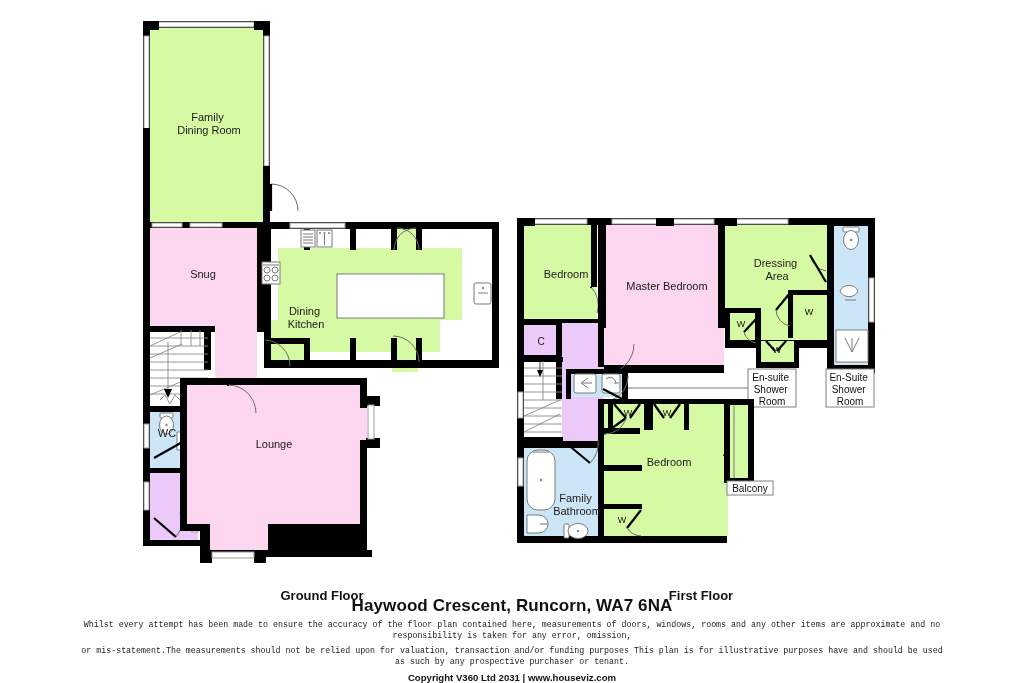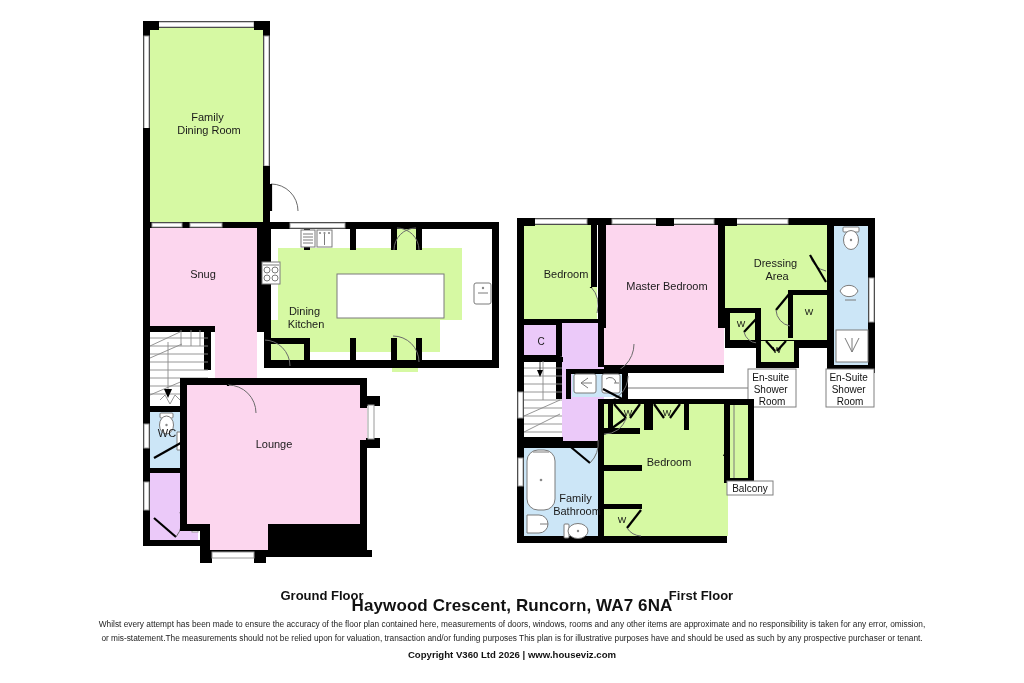--- a/index.html
+++ b/index.html
@@ -27,21 +27,21 @@
   .doorleaf{fill:none;stroke:#000000;stroke-width:2.2;}
   .fixline{fill:#ffffff;stroke:#7b7b7b;stroke-width:1;}
   .fixline2{fill:none;stroke:#7b7b7b;stroke-width:1;}
   .stairline{fill:none;stroke:#8a8a8a;stroke-width:0.9;}
   .win{fill:#ffffff;stroke:#9a9a9a;stroke-width:1;}
   .labelbox{fill:#ffffff;stroke:#808080;stroke-width:1;}
   #footer{
     position:absolute;left:0;top:596px;width:1024px;text-align:center;
   }
   #title-line{font-size:17px;font-weight:bold;letter-spacing:0.1px;margin:0;padding:0;line-height:20px;}
-  .disclaimer{font-size:8.3px;line-height:11.4px;color:#1c1c1c;margin:3px auto 0 auto;width:870px;}
+  .disclaimer{font-size:8.3px;line-height:11.4px;color:#1c1c1c;margin:3px auto 0 auto;width:870px;font-family:Liberation Mono, monospace;}
   #copyright{font-size:9.6px;font-weight:bold;margin-top:4px;}
 </style>
 </head>
 <body>
 
 <div id="plan-root">
 <svg id="floorplan" viewBox="0 0 1024 683" xmlns="http://www.w3.org/2000/svg">
 
   <g>
 
@@ -497,14 +497,14 @@
     <text class="floorcaption" x="701" y="600">First Floor</text>
   </g>
 
 </svg>
 </div>
 
 <div id="footer">
   <div id="title-line">Haywood Crescent, Runcorn, WA7 6NA</div>
   <div class="disclaimer">Whilst every attempt has been made to ensure the accuracy of the floor plan contained here, measurements of doors, windows, rooms and any other items are approximate and no responsibility is taken for any error, omission,</div>
   <div class="disclaimer">or mis-statement.The measurements should not be relied upon for valuation, transaction and/or funding purposes This plan is for illustrative purposes have and should be used as such by any prospective purchaser or tenant.</div>
-  <div id="copyright">Copyright V360 Ltd 2026 | www.houseviz.com</div>
+  <div id="copyright">Copyright V360 Ltd 2031 | www.houseviz.com</div>
 </div>
 
 </body></html>

